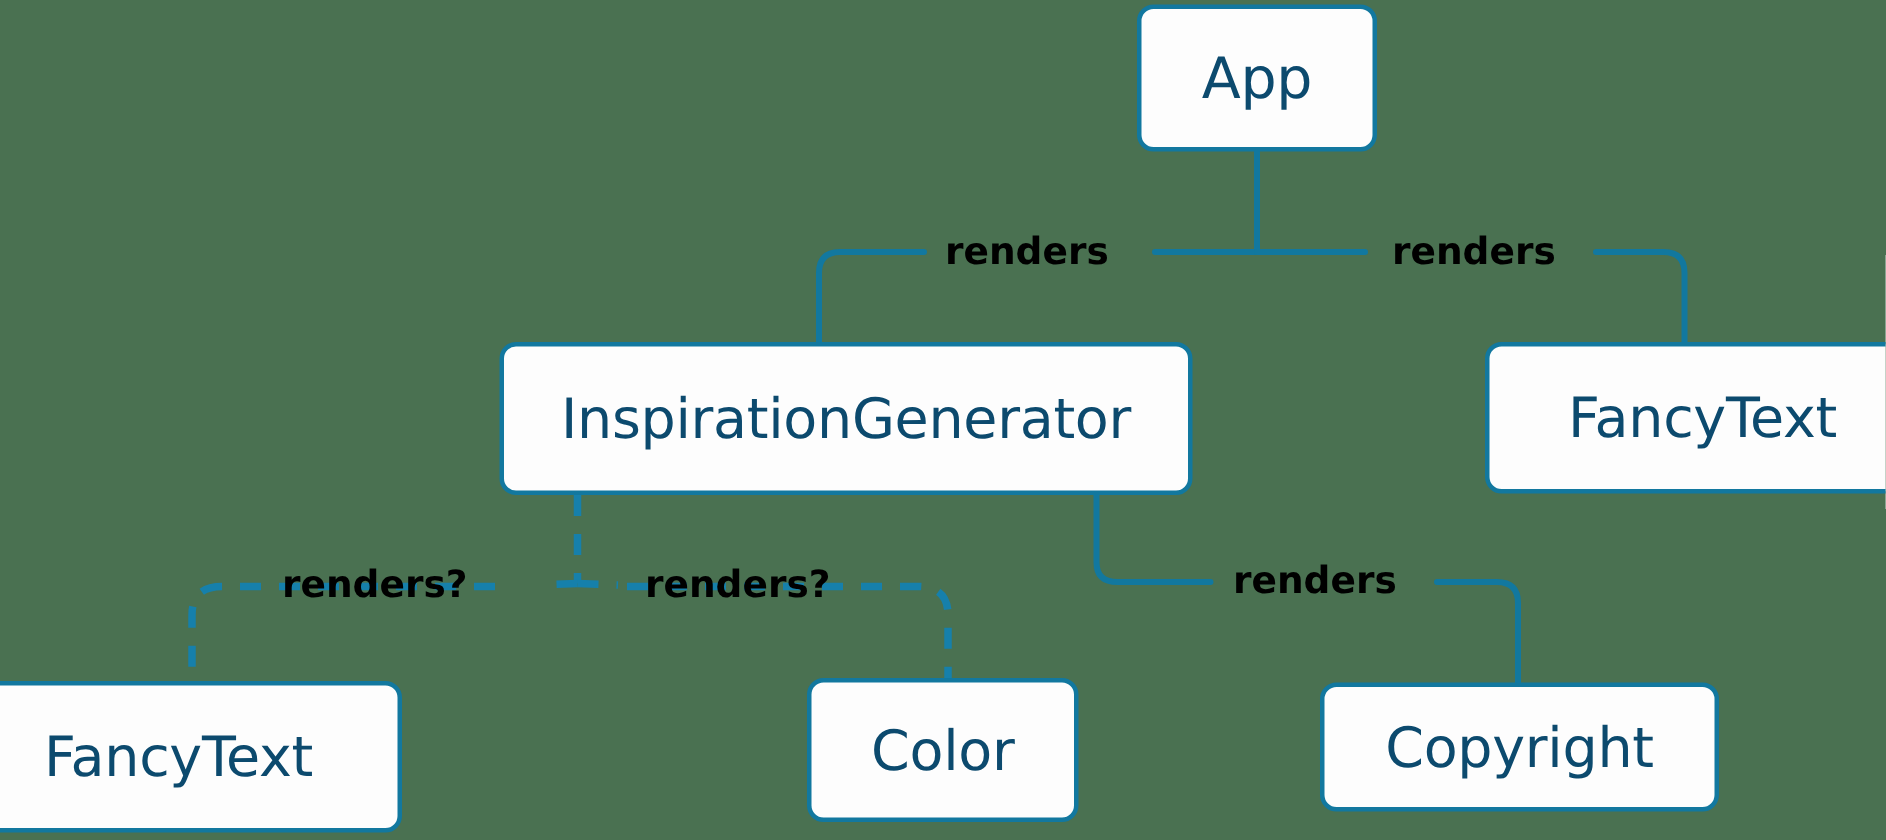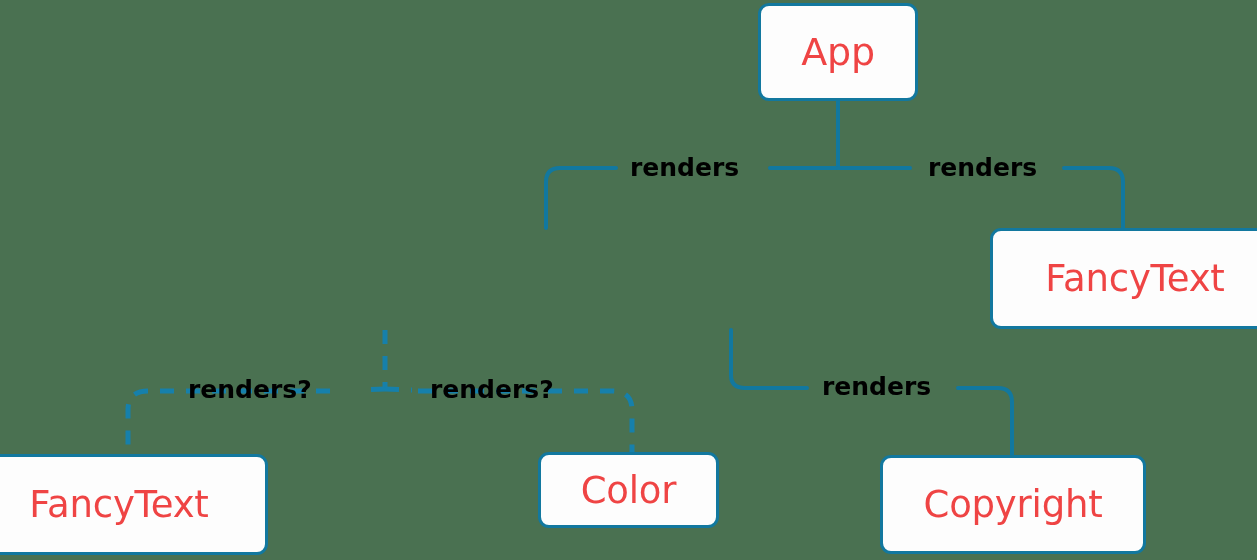--- a/index.html
+++ b/index.html
@@ -30,34 +30,34 @@
     box-sizing: border-box;
     background: #fdfdfd;
     border: 3px solid #12789f;
     border-radius: 11px;
     display: flex;
     align-items: center;
     justify-content: center;
     z-index: 5;
   }
   .node-label {
-    color: #ef4444;
+    color: #0c4a6e;
     font-size: 37px;
     line-height: 1;
     letter-spacing: -0.2px;
     white-space: nowrap;
   }
   
   #node-app            { left: 758px;  top: 3px;   width: 160px; height: 98px; }
   #node-app .node-label { font-size: 38px; }
   #node-inspiration    { left: 333px;  top: 228px; width: 462px; height: 102px; }
   #node-fancytext-right{ left: 990px;  top: 228px; width: 290px; height: 101px; }
   #node-fancytext-left { left: -30px;  top: 454px; width: 298px; height: 101px; }
-  #node-color          { left: 538px;  top: 452px; width: 181px; height: 76px; }
-  #node-copyright      { left: 880px;  top: 455px; width: 266px; height: 99px; text-align: right; }
+  #node-color          { left: 538px;  top: 452px; width: 181px; height: 96px; }
+  #node-copyright      { left: 880px;  top: 455px; width: 266px; height: 86px; text-align: right; }
 
   .edge-label {
     position: absolute;
     color: #000000;
     font-size: 25px;
     font-weight: 700;
     line-height: 1;
     white-space: nowrap;
     z-index: 4;
     text-align: center;
@@ -87,20 +87,23 @@
 
     <path d="M 385,389 L 360,390 M 330,391 L 148,391 Q 128,391 128,410 L 128,454" fill="none" stroke="#1680ab" stroke-width="5" stroke-linecap="butt" stroke-dasharray="14 12"></path>
 
     <path d="M 385,389 L 412,390 M 418,391 L 612,391 Q 632,391 632,410 L 632,452" fill="none" stroke="#1680ab" stroke-width="5" stroke-linecap="butt" stroke-dasharray="14 12"></path>
   </svg>
 
   <div class="node" id="node-app">
     <span class="node-label">App</span>
   </div>
 
+  <div class="node" id="node-inspiration">
+    <span class="node-label">InspirationGenerator</span>
+  </div>
 
   <div class="node" id="node-fancytext-right">
     <span class="node-label">FancyText</span>
   </div>
 
   <div class="node" id="node-fancytext-left">
     <span class="node-label">FancyText</span>
   </div>
 
   <div class="node" id="node-color">

